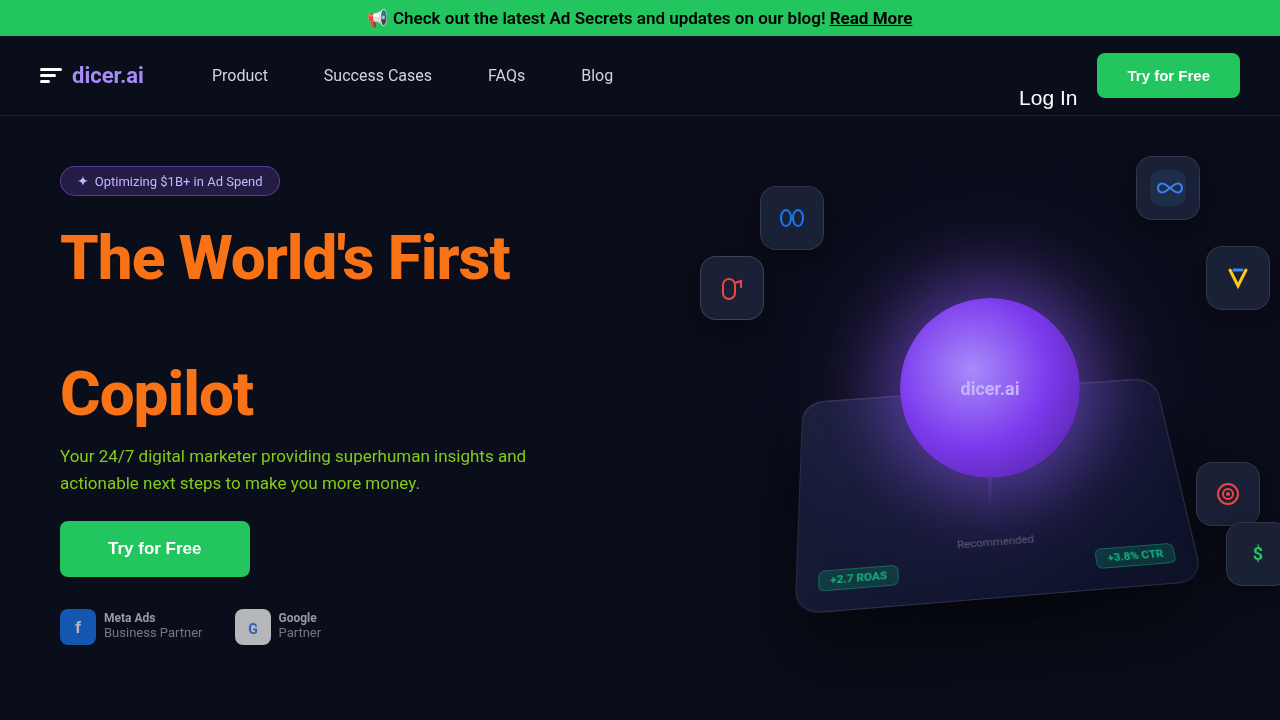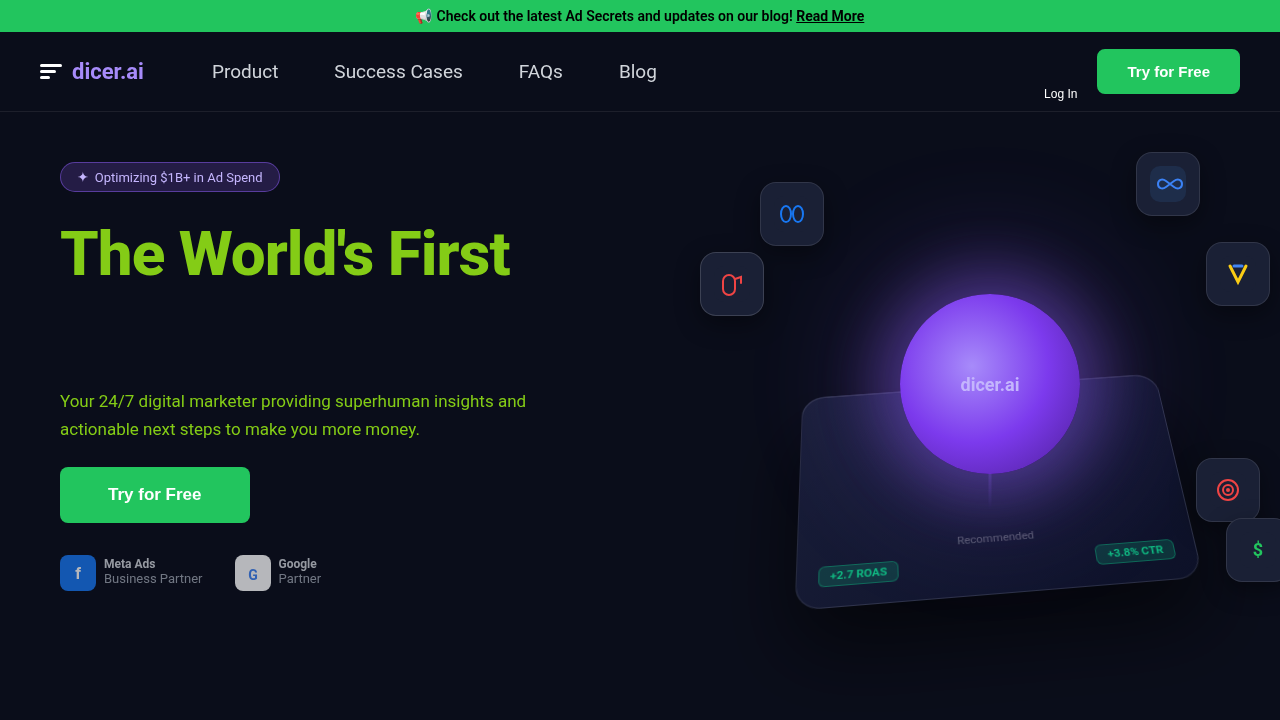--- a/index.html
+++ b/index.html
@@ -10,21 +10,21 @@
       width: 1280px;
       height: 720px;
       overflow: hidden;
     }
 
     
     .announcement-bar {
       background-color: #22c55e;
       text-align: center;
       padding: 8px 16px;
-      font-size: 14px;
+      font-size: 17px;
       font-weight: 600;
       color: #000;
     }
     .announcement-bar a {
       color: #000;
       text-decoration: underline;
       font-weight: 700;
     }
 
     
@@ -65,37 +65,37 @@
     .logo-text span { color: #a78bfa; }
     .nav-links {
       display: flex;
       align-items: center;
       gap: 0;
       flex: 1;
     }
     .nav-link {
       color: #d1d5db;
       text-decoration: none;
-      font-size: 19px;
+      font-size: 16px;
       padding: 0 28px;
       height: 72px;
       display: flex;
       align-items: center;
       transition: color 0.2s;
       cursor: pointer;
     }
     .nav-actions {
       display: flex;
       align-items: center;
       gap: 20px;
       margin-left: auto;
     }
     .login-btn {
       color: #fff;
-      font-size: 12px;
+      font-size: 21px;
       cursor: pointer;
       background: none;
       border: none;
       font-weight: 500;
       margin-top: 44px;
     }
     .try-btn {
       background: #22c55e;
       color: #fff;
       border: none;
@@ -131,22 +131,22 @@
       padding: 6px 16px;
       font-size: 13px;
       color: #c4b5fd;
       margin-bottom: 28px;
     }
     .badge-icon { font-size: 14px; }
     .hero-title {
       font-size: 62px;
       font-weight: 800;
       line-height: 1.1;
-      color: #84cc16;
-      margin-bottom: 32px;
+      color: #f97316;
+      margin-bottom: 14px;
       letter-spacing: -1px;
     }
     .hero-subtitle {
       font-size: 17px;
       line-height: 1.6;
       color: #84cc16;
       margin-bottom: 24px;
       max-width: 480px;
     }
     .hero-cta {
@@ -309,20 +309,21 @@
 <section class="hero">
   <div class="hero-content">
     <div class="badge">
       <span class="badge-icon">✦</span>
       <span>Optimizing $1B+ in Ad Spend</span>
     </div>
 
     <h1 class="hero-title">
       <span>The World's First</span><br>
       <br>
+      <span>Copilot</span>
     </h1>
 
     <p class="hero-subtitle">Your 24/7 digital marketer providing superhuman insights and actionable next steps to make you more money.</p>
 
     <button class="hero-cta">Try for Free</button>
 
     <div class="partners">
 
       <div class="partner-item">
         <svg class="meta-icon" viewBox="0 0 36 36">

